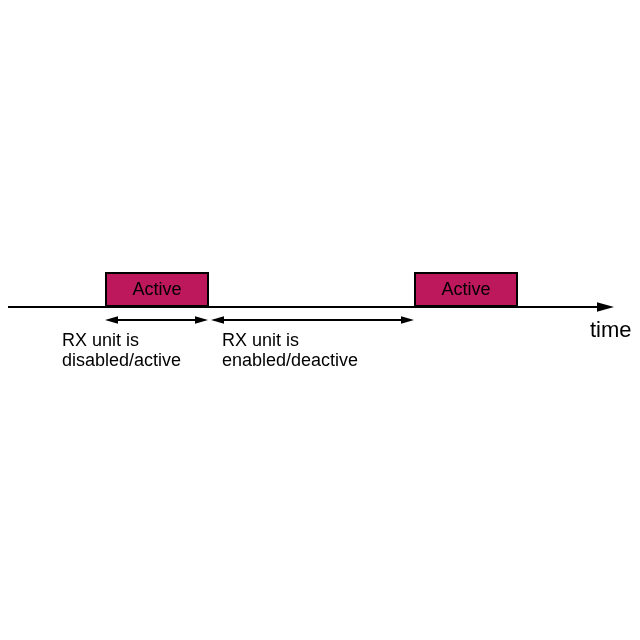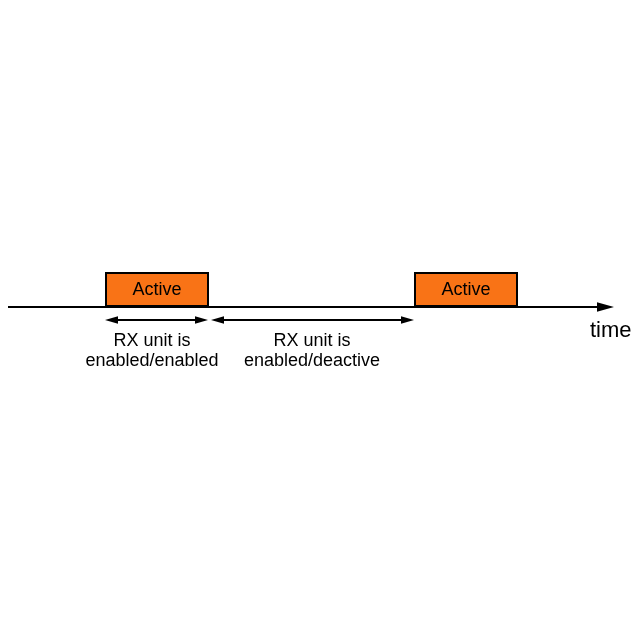--- a/index.html
+++ b/index.html
@@ -30,32 +30,32 @@
     fill: #000000;
     stroke: none;
   }
   .active-box {
     position: absolute;
     top: 272px;
     width: 104px;
     height: 35px;
     box-sizing: border-box;
     border: 2px solid #000000;
-    background: #f97316;
+    background: #be185d;
     display: flex;
     align-items: center;
     justify-content: center;
     font-size: 18px;
   }
   .box-1 { left: 105px; }
   .box-2 { left: 414px; }
   .region-label {
     position: absolute;
     top: 330px;
-    text-align: center;
+    text-align: left;
     font-size: 18px;
     line-height: 20px;
     white-space: nowrap;
   }
   .region-1 { left: 62px;  width: 180px; }
   .region-2 { left: 222px; width: 180px; }
   .time-label {
     position: absolute;
     left: 590px;
     top: 320px;
@@ -85,21 +85,21 @@
   <div class="active-box box-1">
     <span>Active</span>
   </div>
 
   <div class="active-box box-2">
     <span>Active</span>
   </div>
 
   <div class="region-label region-1">
     <div>RX unit is</div>
-    <div>enabled/enabled</div>
+    <div>disabled/active</div>
   </div>
 
   <div class="region-label region-2">
     <div>RX unit is</div>
     <div>enabled/deactive</div>
   </div>
 
   <div class="time-label">time</div>
 
 </div>

